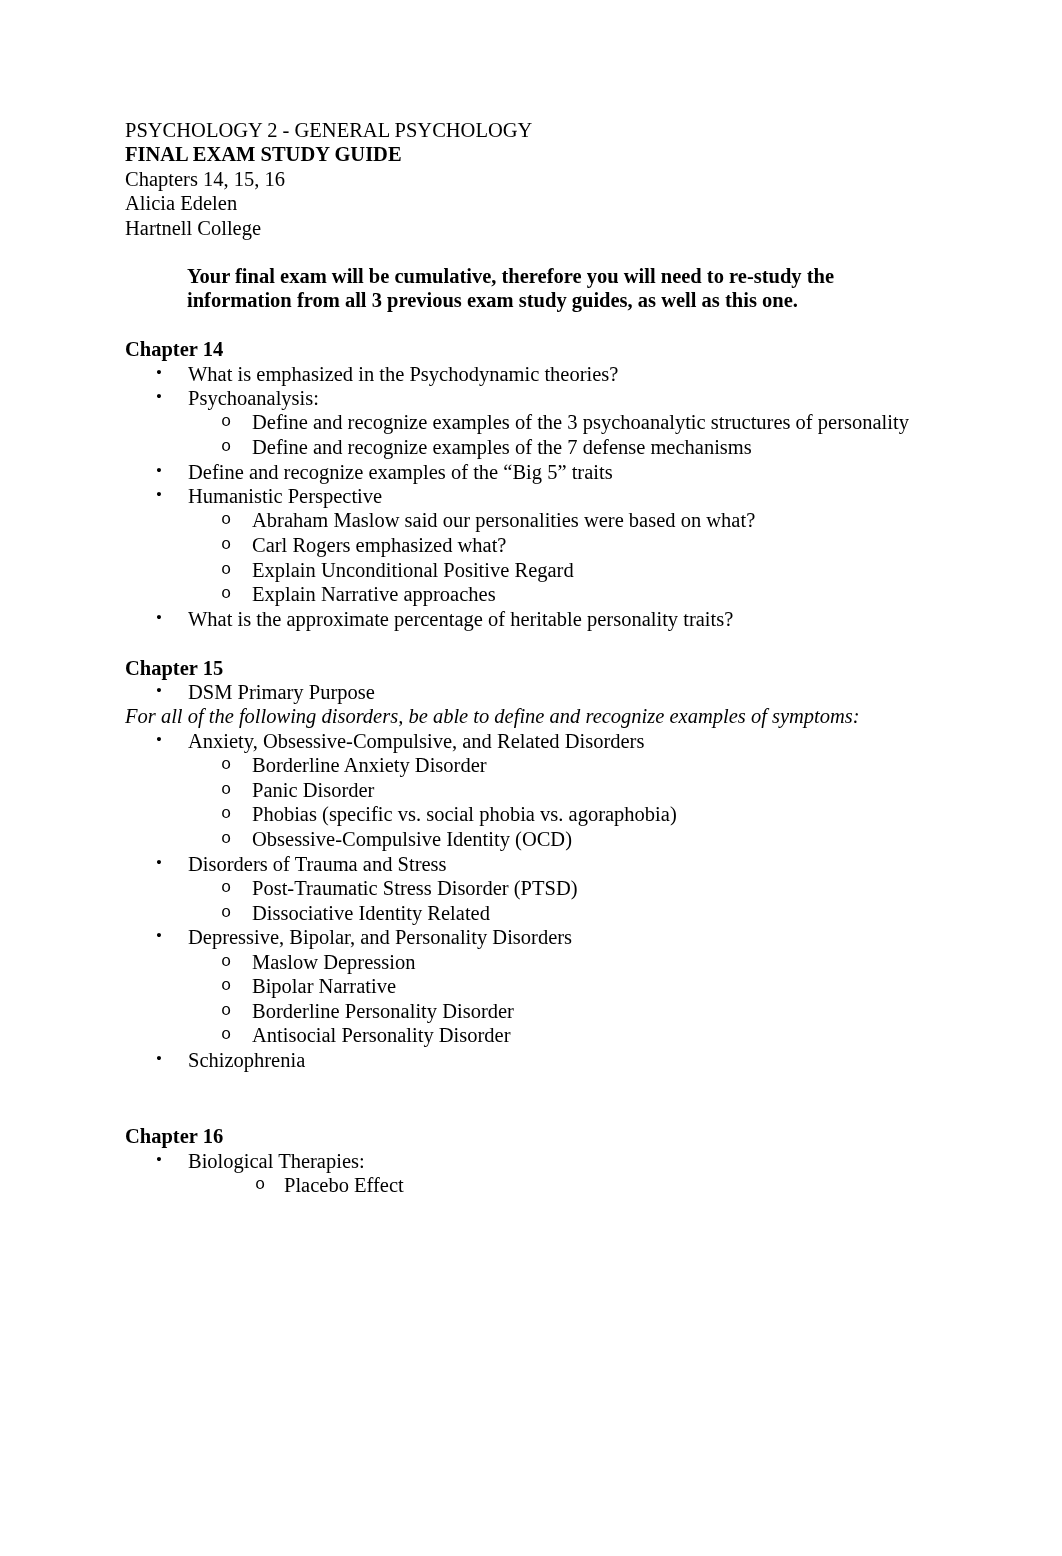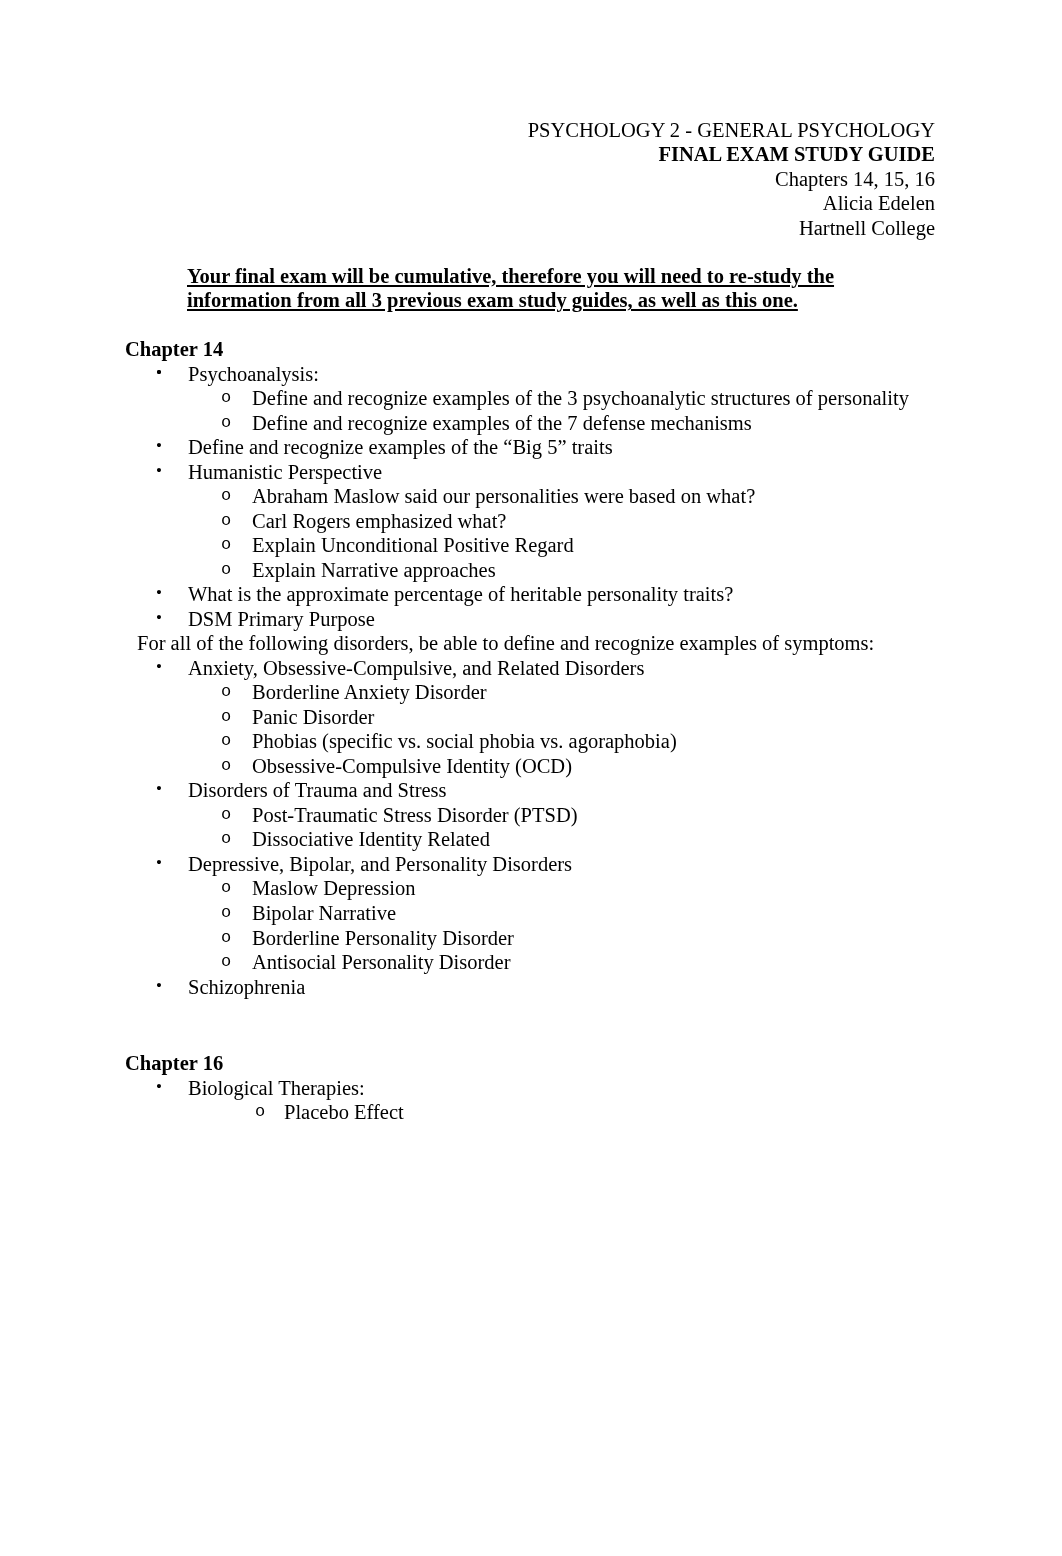--- a/index.html
+++ b/index.html
@@ -25,49 +25,49 @@
     position: absolute;
     left: 125px;
     top: 118px;
     width: 810px;
     font-size: 20.5px;
     line-height: 24.4px;
   }
 
   
   .title-block {
-    text-align: right;
+    text-align: left;
     width: 100%;
   }
   .title-line {
     display: block;
     white-space: nowrap;
   }
   .title-line.bold { font-weight: bold; }
 
   
   .intro {
     font-weight: bold;
     margin-left: 62px;
     margin-top: 24px;
     width: 690px;
     line-height: 24.4px;
-    text-decoration: underline;
   }
 
   
   .chapter-heading {
     font-weight: bold;
     margin-top: 24.4px;
   }
   .chapter-heading.big-gap { margin-top: 52px; }
 
   
   .plain-line {
-    margin-left: 12px;
+    margin-left: 0;
+    font-style: italic;
   }
 
   
   ul.lvl1 {
     list-style: none;
     margin: 0;
     padding: 0;
   }
   ul.lvl1 > li.bullet1 {
     position: relative;
@@ -125,20 +125,21 @@
       <span class="title-line">Alicia Edelen</span>
       <span class="title-line">Hartnell College</span>
     </div>
 
     <p class="intro">Your final exam will be cumulative, therefore you will need to re-study the information from all 3 previous exam study guides, as well as this one.</p>
 
     <div class="chapter-heading">Chapter 14</div>
     <ul class="lvl1">
       <li class="bullet1">
         <span class="marker1">•</span>
+        <span class="txt">What is emphasized in the Psychodynamic theories?</span>
       </li>
       <li class="bullet1">
         <span class="marker1">•</span>
         <span class="txt">Psychoanalysis:</span>
       </li>
       <ul class="lvl2">
         <li class="bullet2">
           <span class="marker2">o</span>
           <span class="txt">Define and recognize examples of the 3 psychoanalytic structures of personality</span>
         </li>
@@ -172,20 +173,21 @@
           <span class="marker2">o</span>
           <span class="txt">Explain Narrative approaches</span>
         </li>
       </ul>
       <li class="bullet1">
         <span class="marker1">•</span>
         <span class="txt">What is the approximate percentage of heritable personality traits?</span>
       </li>
     </ul>
 
+    <div class="chapter-heading">Chapter 15</div>
     <ul class="lvl1">
       <li class="bullet1">
         <span class="marker1">•</span>
         <span class="txt">DSM Primary Purpose</span>
       </li>
     </ul>
     <div class="plain-line">For all of the following disorders, be able to define and recognize examples of symptoms:</div>
     <ul class="lvl1">
       <li class="bullet1">
         <span class="marker1">•</span>

